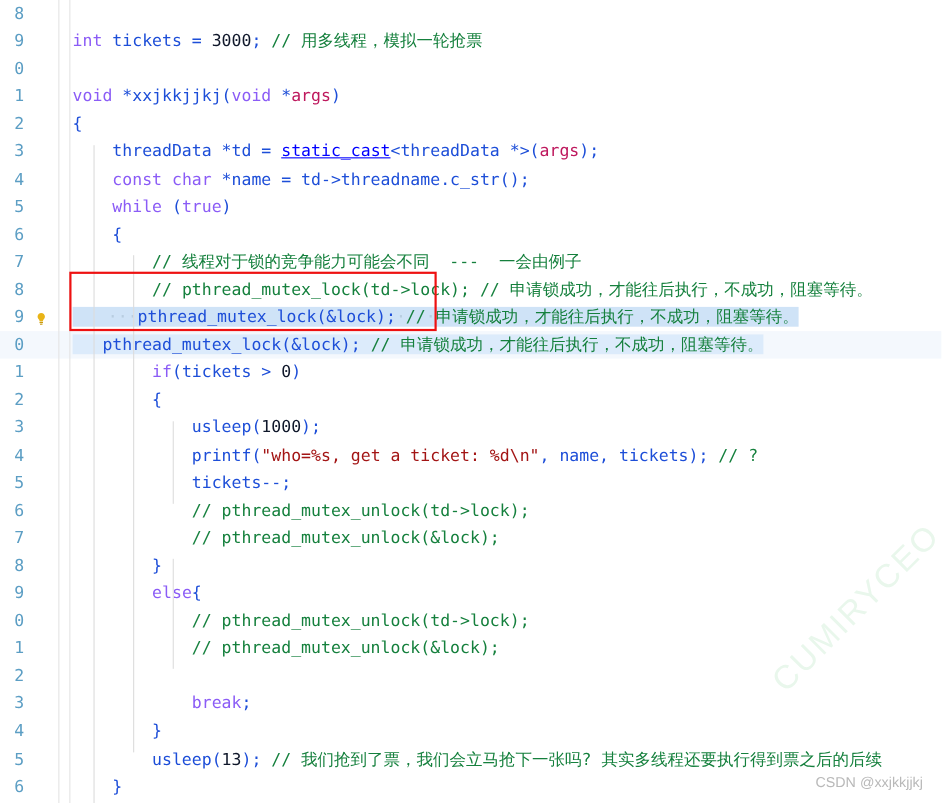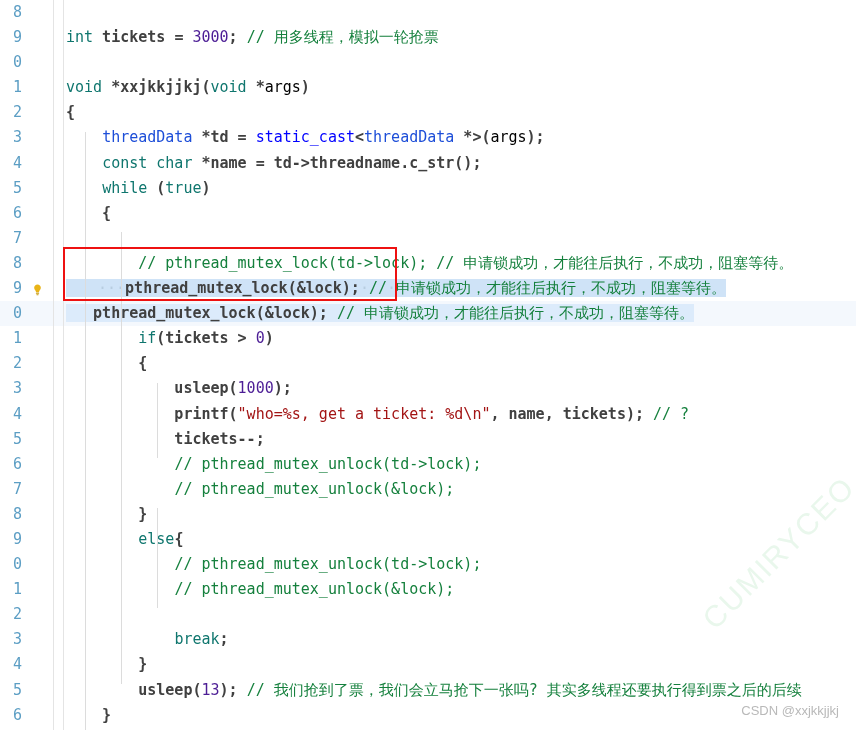--- a/index.html
+++ b/index.html
@@ -112,28 +112,28 @@
     position: absolute;
     top: 0;
     bottom: 0;
     width: 1px;
     background: #dcdcdc;
     z-index: 3;
     pointer-events: none;
   }
 
   
-  .kw      { color: #0f766e; }           
+  .kw      { color: #8b5cf6; }           
   .type2   { color: #1d4ed8; }           
-  .num     { color: #4c1d95; }           
+  .num     { color: #0f172a; }           
   .cmt     { color: #15803d; }           
   .str     { color: #a31515; }           
-  .param   { color: #000000; }
-  .plain   { color: #404040; font-weight: bold; }
-  .cast    { color: #0000ff; }
+  .param   { color: #be185d; }
+  .plain   { color: #1d4ed8; }
+  .cast    { color: #0000ff; text-decoration: underline; }
 
   
   .ws { color: #b8cde0; }
 
   
   .sel-strong {
     background: #cfe3f7;
     padding-left: 32px;
   }
   .sel-light {
@@ -183,21 +183,21 @@
   <div class="code-area" id="code-area">
       <div class="row"><div class="gutter-num">8</div><div class="gutter-icons"></div><div class="fold-col"></div><div class="code-text">&nbsp;</div></div>
       <div class="row"><div class="gutter-num">9</div><div class="gutter-icons"></div><div class="fold-col"></div><div class="code-text"><span><span class="kw">int</span><span class="plain"> tickets </span><span class="plain">=</span><span class="plain"> </span><span class="num">3000</span><span class="plain">; </span><span class="cmt">// 用多线程，模拟一轮抢票</span></span></div></div>
       <div class="row"><div class="gutter-num">0</div><div class="gutter-icons"></div><div class="fold-col"></div><div class="code-text">&nbsp;</div></div>
       <div class="row"><div class="gutter-num">1</div><div class="gutter-icons"></div><div class="fold-col"></div><div class="code-text"><span><span class="kw">void</span><span class="plain"> *xxjkkjjkj(</span><span class="kw">void</span><span class="plain"> *</span><span class="param">args</span><span class="plain">)</span></span></div></div>
       <div class="row"><div class="gutter-num">2</div><div class="gutter-icons"></div><div class="fold-col"></div><div class="code-text"><span><span class="plain">{</span></span></div></div>
       <div class="row"><div class="gutter-num">3</div><div class="gutter-icons"></div><div class="fold-col"></div><div class="code-text"><span><span class="plain">    </span><span class="type2">threadData</span><span class="plain"> *td = </span><span class="cast">static_cast</span><span class="plain">&lt;</span><span class="type2">threadData</span><span class="plain"> *&gt;(</span><span class="param">args</span><span class="plain">);</span></span></div></div>
       <div class="row"><div class="gutter-num">4</div><div class="gutter-icons"></div><div class="fold-col"></div><div class="code-text"><span><span class="plain">    </span><span class="kw">const</span><span class="plain"> </span><span class="kw">char</span><span class="plain"> *name = td-&gt;threadname.c_str();</span></span></div></div>
       <div class="row"><div class="gutter-num">5</div><div class="gutter-icons"></div><div class="fold-col"></div><div class="code-text"><span><span class="plain">    </span><span class="kw">while</span><span class="plain"> (</span><span class="kw">true</span><span class="plain">)</span></span></div></div>
       <div class="row"><div class="gutter-num">6</div><div class="gutter-icons"></div><div class="fold-col"></div><div class="code-text"><span><span class="plain">    {</span></span></div></div>
-      <div class="row"><div class="gutter-num">7</div><div class="gutter-icons"></div><div class="fold-col"></div><div class="code-text"><span><span class="plain">        </span></span></div></div>
+      <div class="row"><div class="gutter-num">7</div><div class="gutter-icons"></div><div class="fold-col"></div><div class="code-text"><span><span class="plain">        </span><span class="cmt">// 线程对于锁的竞争能力可能会不同  ---  一会由例子</span></span></div></div>
       <div class="row"><div class="gutter-num">8</div><div class="gutter-icons"></div><div class="fold-col"></div><div class="code-text"><span><span class="plain">        </span><span class="cmt">// pthread_mutex_lock(td-&gt;lock); // 申请锁成功，才能往后执行，不成功，阻塞等待。</span></span></div></div>
       <div class="row"><div class="gutter-num">9</div><div class="gutter-icons"><span class="bulb"><svg viewBox="0 0 16 16" width="13" height="14">
               <path d="M8 1.2c-2.3 0-4.1 1.8-4.1 4 0 1.5.8 2.6 1.5 3.4.4.5.6.9.6 1.3v.5h4v-.5c0-.4.2-.8.6-1.3.7-.8 1.5-1.9 1.5-3.4 0-2.2-1.8-4-4.1-4z" fill="#e9b417"></path>
               <rect x="6" y="11.2" width="4" height="1.5" rx="0.5" fill="#c99a0e"></rect>
               <rect x="6.5" y="13.2" width="3" height="1.3" rx="0.6" fill="#c99a0e"></rect>
             </svg></span></div><div class="fold-col"></div><div class="code-text"><span class="sel-strong"><span class="ws">···</span><span class="plain">pthread_mutex_lock(&amp;lock);</span><span class="ws">·</span><span class="cmt">//</span><span class="ws">·</span><span class="cmt">申请锁成功，才能往后执行，不成功，阻塞等待。</span></span></div></div>
       <div class="row line-light"><div class="gutter-num">0</div><div class="gutter-icons"></div><div class="fold-col"></div><div class="code-text"><span class="sel-light"><span class="plain">   </span><span class="plain">pthread_mutex_lock(&amp;lock); </span><span class="cmt">// 申请锁成功，才能往后执行，不成功，阻塞等待。</span></span></div></div>
       <div class="row"><div class="gutter-num">1</div><div class="gutter-icons"></div><div class="fold-col"></div><div class="code-text"><span><span class="plain">        </span><span class="kw">if</span><span class="plain">(tickets &gt; </span><span class="num">0</span><span class="plain">)</span></span></div></div>
       <div class="row"><div class="gutter-num">2</div><div class="gutter-icons"></div><div class="fold-col"></div><div class="code-text"><span><span class="plain">        {</span></span></div></div>
       <div class="row"><div class="gutter-num">3</div><div class="gutter-icons"></div><div class="fold-col"></div><div class="code-text"><span><span class="plain">            usleep(</span><span class="num">1000</span><span class="plain">);</span></span></div></div>

